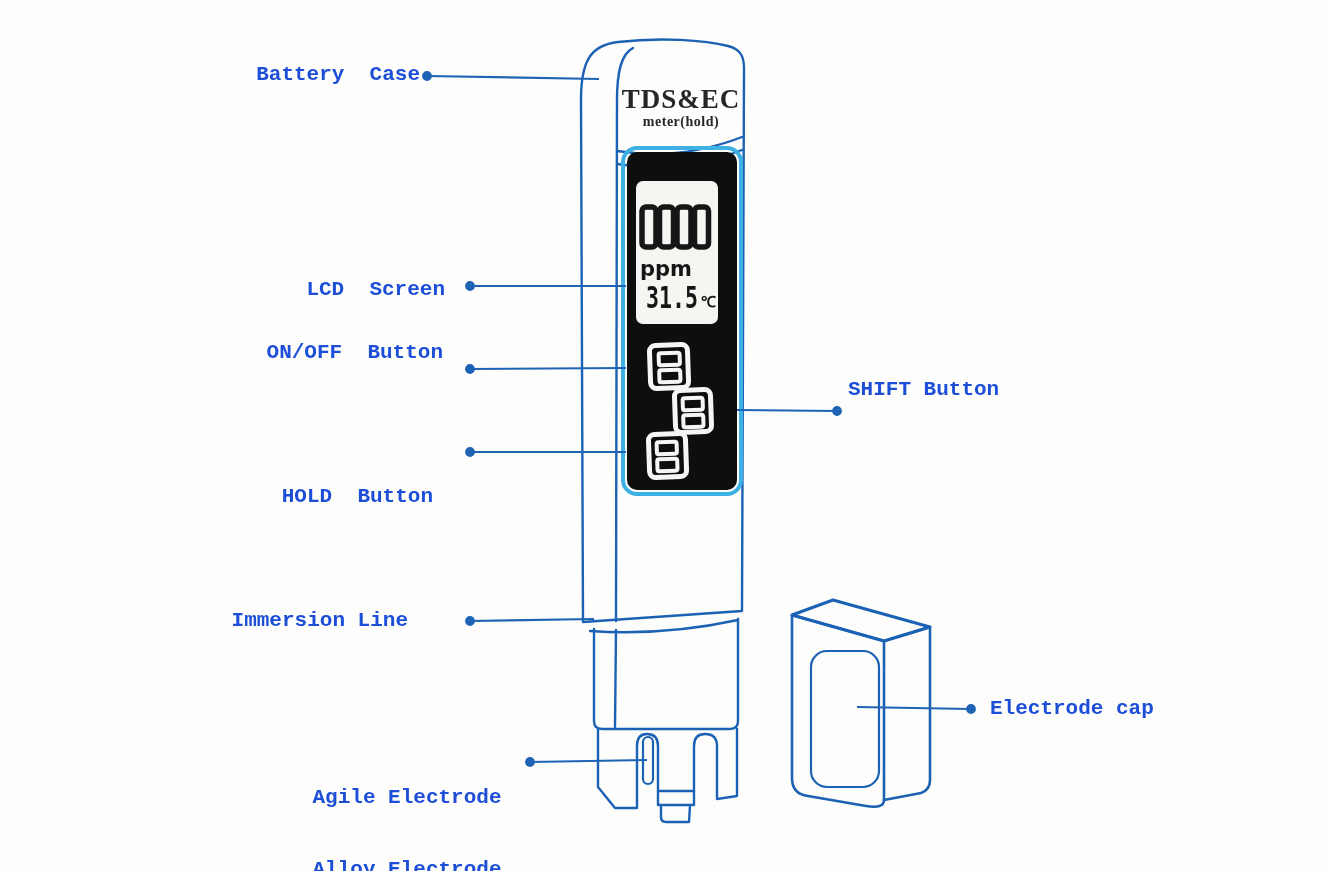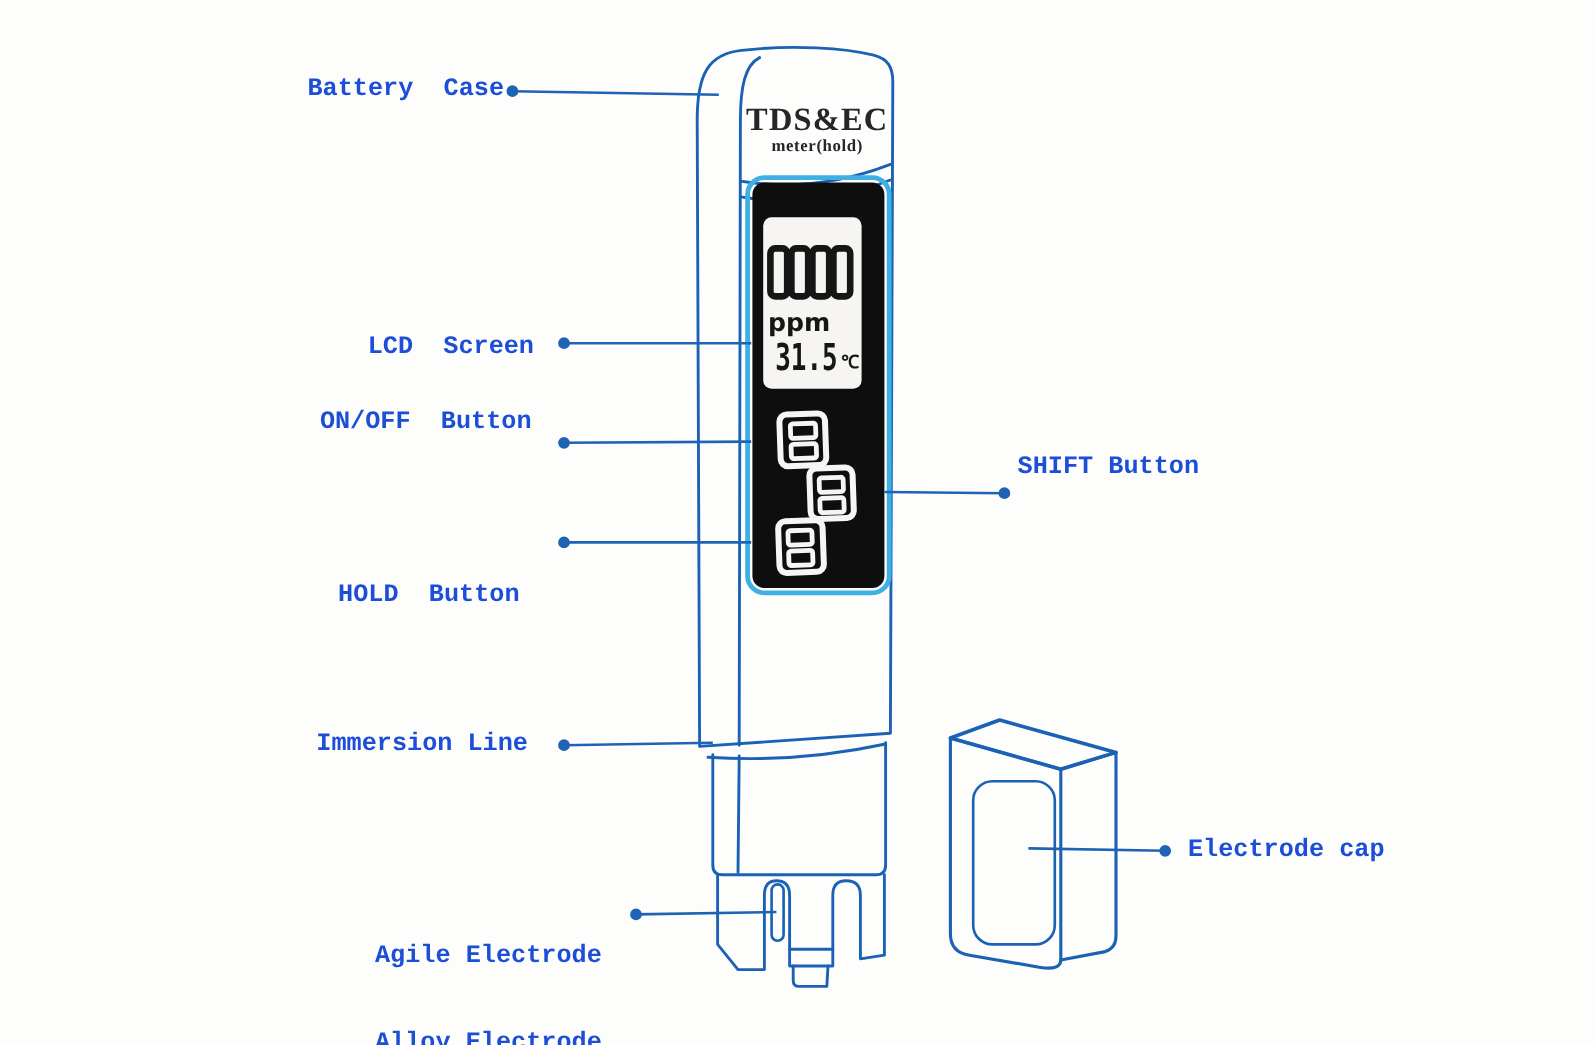--- a/index.html
+++ b/index.html
@@ -128,21 +128,21 @@
   <div class="lbl" style="right:908px;top:62px;">Battery  Case</div>
 
   <div class="lbl" style="right:883px;top:277px;margin-left:28px;">LCD  Screen</div>
 
   <div class="lbl" style="right:885px;top:340px;">ON/OFF  Button</div>
 
   <div class="lbl" style="right:895px;top:436px;margin-top:48px;">HOLD  Button</div>
 
   <div class="lbl" style="left:848px;top:377px;">SHIFT Button</div>
 
-  <div class="lbl" style="right:888px;top:608px;">Immersion Line</div>
+  <div class="lbl" style="right:920px;top:608px;">Immersion Line</div>
 
   <div class="lbl center" style="left:312px;top:738px;width:190px;">
     <div>Agile Electrode</div>
     <div>Alloy Electrode</div>
   </div>
 
   <div class="lbl" style="left:990px;top:696px;">Electrode cap</div>
 </div>
 
 </body></html>

